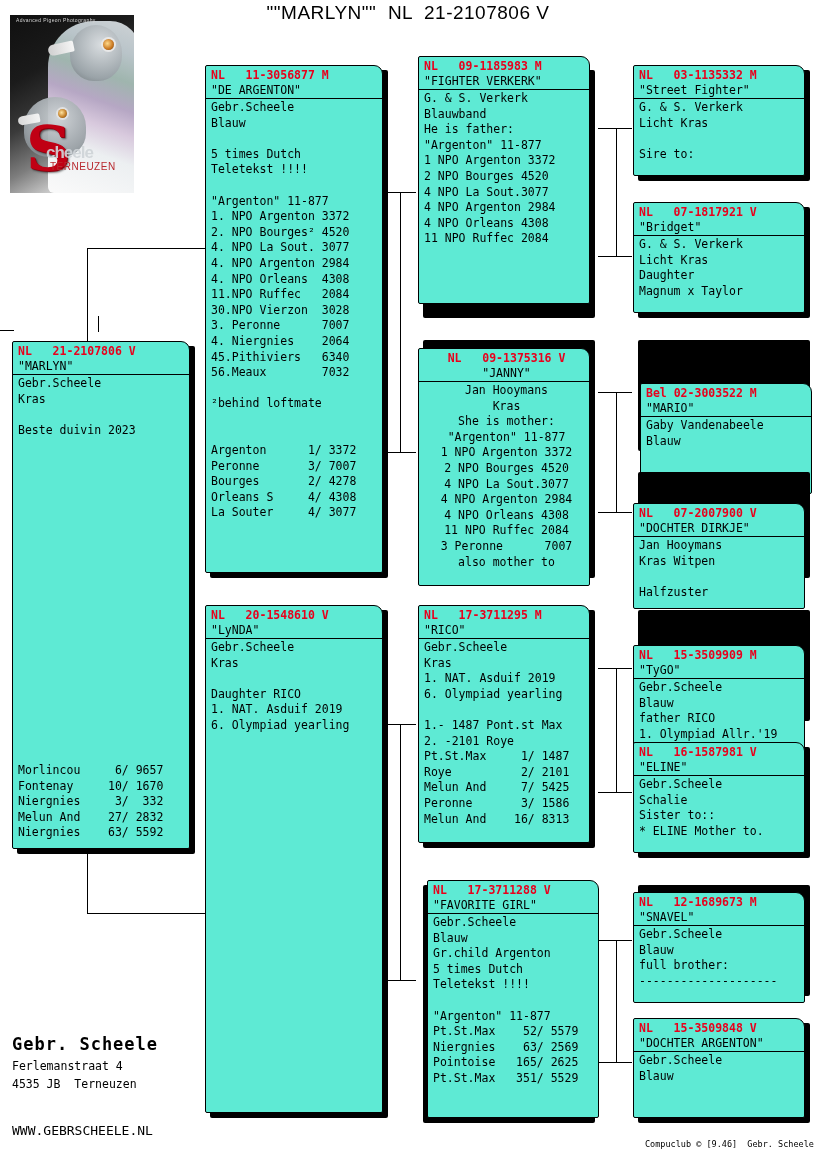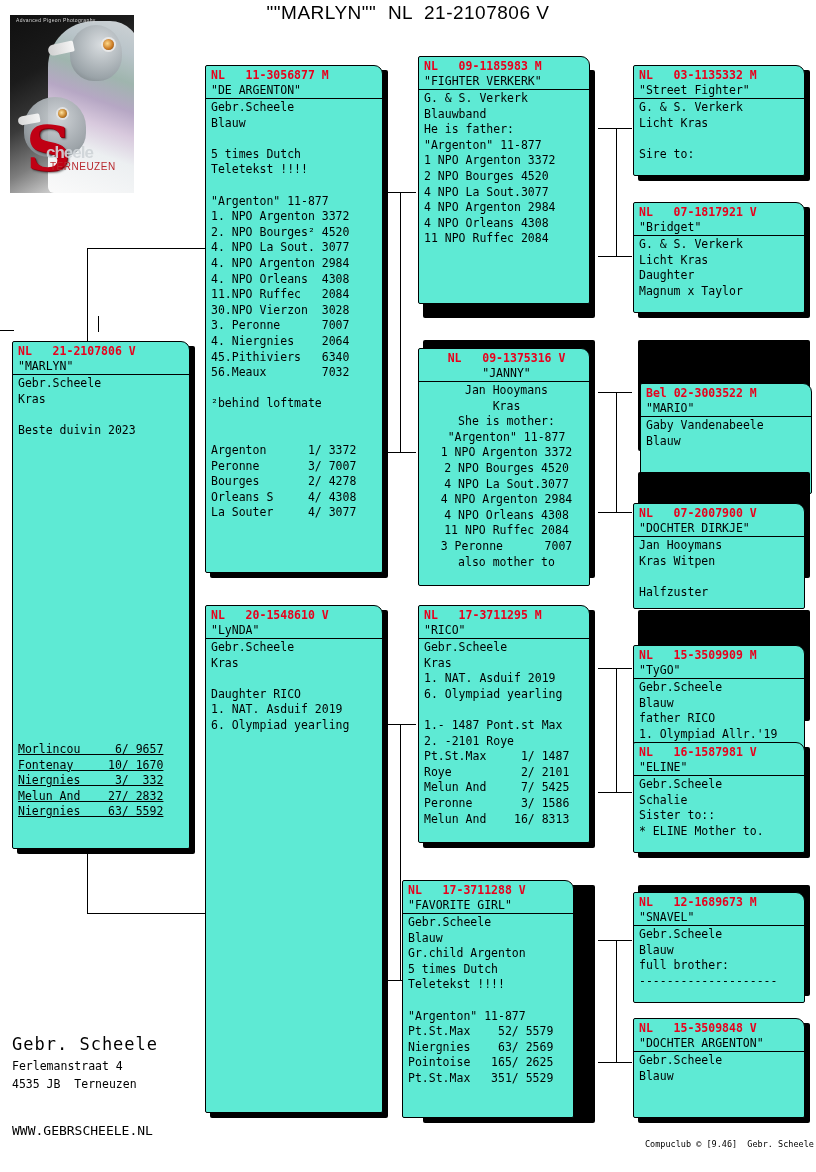--- a/index.html
+++ b/index.html
@@ -68,21 +68,21 @@
   .shadow{position:absolute;background:#000;border-radius:2px;}
 
   .ring{color:#e8001c;font-weight:bold;font-size:11.5px;line-height:15px;
         padding:2px 0 0 5px;white-space:pre;letter-spacing:0px;}
   .nick{color:#000;font-size:11.5px;line-height:14px;padding:0 0 1px 5px;
         white-space:pre;border-bottom:1px solid #000;}
   .body{font-size:11.5px;line-height:15.6px;padding:1px 0 0 5px;white-space:pre;color:#000;}
 
   
   .breeder{position:absolute;left:12px;top:1034px;
-        font-size:17px;font-weight:normal;letter-spacing:1px;color:#000;white-space:pre;}
+        font-size:17px;font-weight:bold;letter-spacing:1px;color:#000;white-space:pre;}
   .addr{position:absolute;left:12px;font-size:11.5px;line-height:16px;color:#000;white-space:pre;}
   .web{position:absolute;left:12px;top:1123px;font-size:13px;color:#000;white-space:pre;}
   .compuclub{position:absolute;left:645px;top:1139px;font-size:8.5px;color:#000;white-space:pre;}
 </style>
 </head>
 <body>
 
 <div id="root">
 
   <div class="title">""MARLYN""  NL  21-2107806 V</div>
@@ -132,21 +132,21 @@
   <div class="ln lnh" style="left:598px;top:1062px;width:34px;"></div>
 
   <div class="shadow" style="left:17px;top:346px;width:178px;height:508px;"></div>
   <div class="card" style="left:12px;top:341px;width:178px;height:508px;">
     <div class="ring">NL   21-2107806 V</div>
     <div class="nick">"MARLYN"</div>
     <div class="body">Gebr.Scheele
 Kras
 
 Beste duivin 2023</div>
-    <div class="body" style="position:absolute;left:0;top:399px;text-decoration:underline;">Morlincou     6/ 9657
+    <div class="body" style="position:absolute;left:0;top:420px;">Morlincou     6/ 9657
 Fontenay     10/ 1670
 Niergnies     3/  332
 Melun And    27/ 2832
 Niergnies    63/ 5592</div>
   </div>
 
   <div class="shadow" style="left:210px;top:70px;width:178px;height:508px;"></div>
   <div class="card" style="left:205px;top:65px;width:178px;height:508px;">
     <div class="ring">NL   11-3056877 M</div>
     <div class="nick">"DE ARGENTON"</div>
@@ -237,21 +237,21 @@
 1.- 1487 Pont.st Max
 2. -2101 Roye
 Pt.St.Max     1/ 1487
 Roye          2/ 2101
 Melun And     7/ 5425
 Peronne       3/ 1586
 Melun And    16/ 8313</div>
   </div>
 
   <div class="shadow" style="left:423px;top:885px;width:172px;height:238px;"></div>
-  <div class="card" style="left:402px;top:880px;width:172px;height:238px;">
+  <div class="card" style="left:427px;top:880px;width:172px;height:238px;">
     <div class="ring">NL   17-3711288 V</div>
     <div class="nick">"FAVORITE GIRL"</div>
     <div class="body">Gebr.Scheele
 Blauw
 Gr.child Argenton
 5 times Dutch
 Teletekst !!!!
 
 "Argenton" 11-877
 Pt.St.Max    52/ 5579

